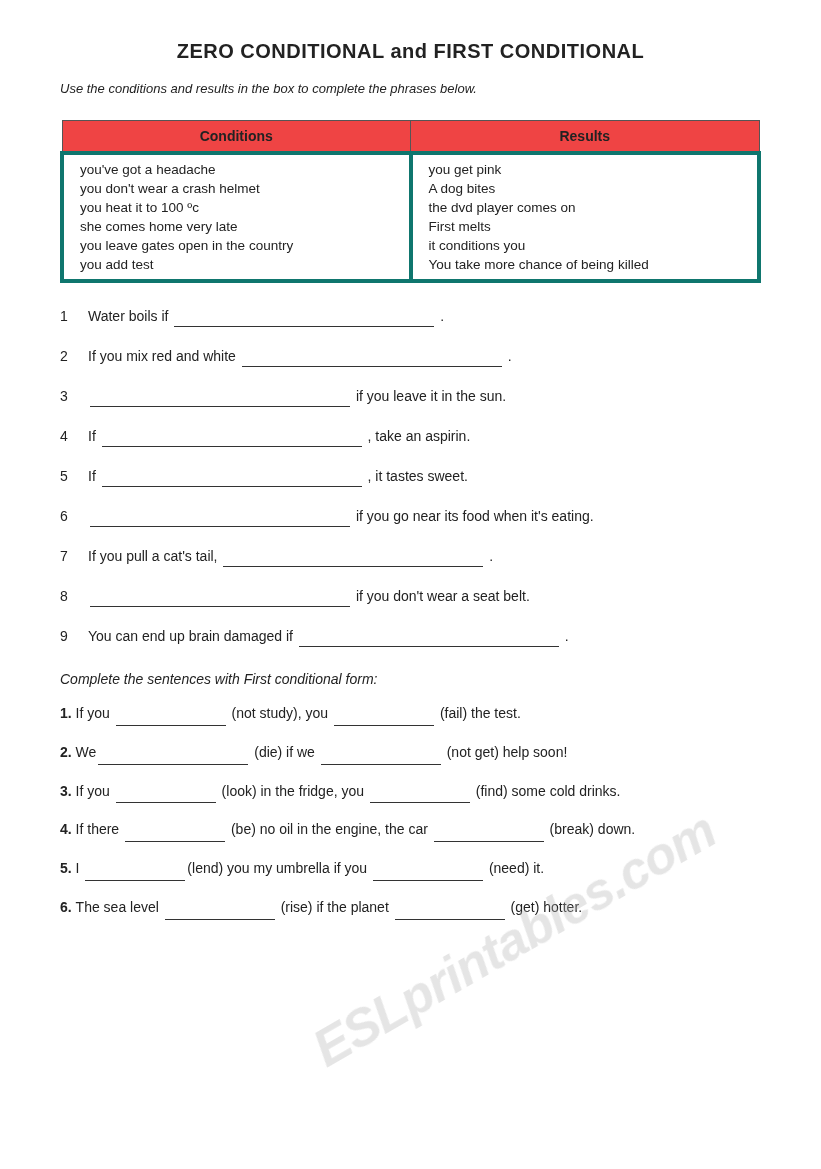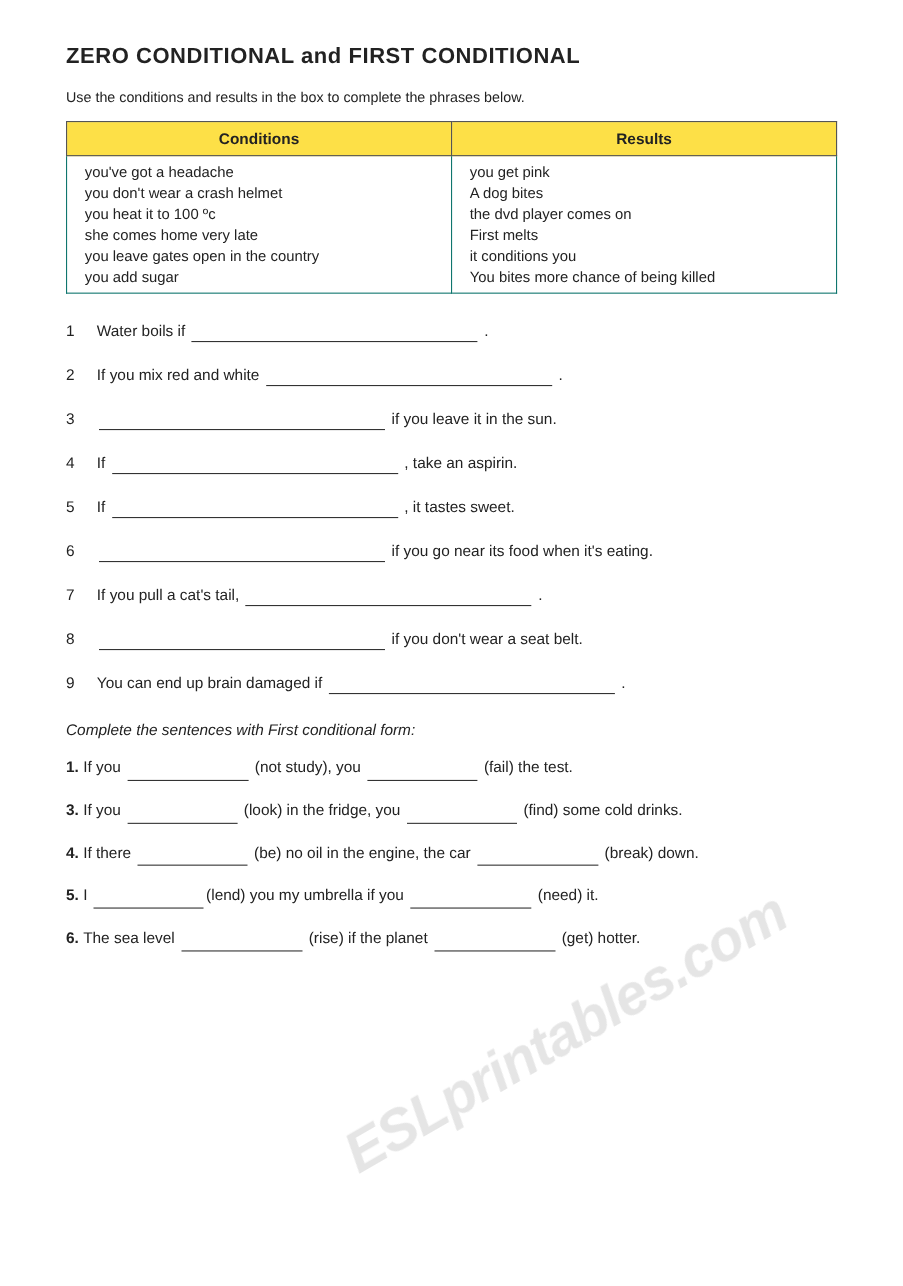--- a/index.html
+++ b/index.html
@@ -6,46 +6,47 @@
     body {
       font-family: Arial, sans-serif;
       background: #fff;
       color: #222;
       width: 821px;
       min-height: 1169px;
       padding: 40px 60px;
       font-size: 14px;
     }
     h1 {
-      text-align: left;
+      text-align: center;
       font-size: 20px;
       font-weight: bold;
       margin-bottom: 18px;
       letter-spacing: 0.5px;
     }
     .instruction {
+      font-style: italic;
       font-size: 13px;
-      margin-bottom: 14px;
+      margin-bottom: 24px;
     }
     .box-table {
       border: 1.5px solid #555;
       width: 100%;
       margin-bottom: 22px;
       border-collapse: collapse;
     }
     .box-table th {
       border: 1px solid #555;
       padding: 7px 16px;
       font-weight: bold;
       text-align: center;
-      background: #fde047;
+      background: #ef4444;
       font-size: 14px;
     }
     .box-table td {
-      border: 1px solid #0f766e;
+      border: 4px solid #0f766e;
       padding: 5px 16px;
       vertical-align: top;
       width: 50%;
     }
     .box-table td ul {
       list-style: none;
       padding: 0;
     }
     .box-table td ul li {
       padding: 2px 0;
@@ -115,31 +116,31 @@
   </thead>
   <tbody>
     <tr>
       <td>
         <ul id="conditions-list">
             <li>you've got a headache</li>
             <li>you don't wear a crash helmet</li>
             <li>you heat it to 100 ºc</li>
             <li>she comes home very late</li>
             <li>you leave gates open in the country</li>
-            <li>you add sugar</li>
+            <li>you add test</li>
           </ul>
       </td>
       <td>
         <ul id="results-list">
             <li>you get pink</li>
             <li>A dog bites</li>
             <li>the dvd player comes on</li>
             <li>First melts</li>
             <li>it conditions you</li>
-            <li>You bites more chance of being killed</li>
+            <li>You take more chance of being killed</li>
           </ul>
       </td>
     </tr>
   </tbody>
 </table>
 
 <div class="exercises" id="exercises-container">
     <div class="exercise-row">
       <span class="exercise-num">1</span>
       <div class="exercise-text">Water boils if <span class="blank-lg">&nbsp;</span> .</div>
@@ -177,19 +178,20 @@
       <div class="exercise-text">You can end up brain damaged if <span class="blank-lg">&nbsp;</span> .</div>
     </div>
   </div>
 
 <div>
   <p class="section-title">Complete the sentences with First conditional form:</p>
 </div>
 
 <div id="first-cond-container">
     <div class="first-cond-row"><strong>1. </strong>If you <span style="display: inline-block; border-bottom: 1px solid rgb(51, 51, 51); min-width: 110px; margin: 0px 2px; vertical-align: bottom;">&nbsp;</span> (not study), you <span style="display: inline-block; border-bottom: 1px solid rgb(51, 51, 51); min-width: 100px; margin: 0px 2px; vertical-align: bottom;">&nbsp;</span> (fail) the test.</div>
+    <div class="first-cond-row"><strong>2. </strong>We<span style="display: inline-block; border-bottom: 1px solid rgb(51, 51, 51); min-width: 150px; margin: 0px 2px; vertical-align: bottom;">&nbsp;</span> (die) if we <span style="display: inline-block; border-bottom: 1px solid rgb(51, 51, 51); min-width: 120px; margin: 0px 2px; vertical-align: bottom;">&nbsp;</span> (not get) help soon!</div>
     <div class="first-cond-row"><strong>3. </strong>If you <span style="display: inline-block; border-bottom: 1px solid rgb(51, 51, 51); min-width: 100px; margin: 0px 2px; vertical-align: bottom;">&nbsp;</span> (look) in the fridge, you <span style="display: inline-block; border-bottom: 1px solid rgb(51, 51, 51); min-width: 100px; margin: 0px 2px; vertical-align: bottom;">&nbsp;</span> (find) some cold drinks.</div>
     <div class="first-cond-row"><strong>4. </strong>If there <span style="display: inline-block; border-bottom: 1px solid rgb(51, 51, 51); min-width: 100px; margin: 0px 2px; vertical-align: bottom;">&nbsp;</span> (be) no oil in the engine, the car <span style="display: inline-block; border-bottom: 1px solid rgb(51, 51, 51); min-width: 110px; margin: 0px 2px; vertical-align: bottom;">&nbsp;</span> (break) down.</div>
     <div class="first-cond-row"><strong>5. </strong>I <span style="display: inline-block; border-bottom: 1px solid rgb(51, 51, 51); min-width: 100px; margin: 0px 2px; vertical-align: bottom;">&nbsp;</span>(lend) you my umbrella if you <span style="display: inline-block; border-bottom: 1px solid rgb(51, 51, 51); min-width: 110px; margin: 0px 2px; vertical-align: bottom;">&nbsp;</span> (need) it.</div>
     <div class="first-cond-row"><strong>6. </strong>The sea level <span style="display: inline-block; border-bottom: 1px solid rgb(51, 51, 51); min-width: 110px; margin: 0px 2px; vertical-align: bottom;">&nbsp;</span> (rise) if the planet <span style="display: inline-block; border-bottom: 1px solid rgb(51, 51, 51); min-width: 110px; margin: 0px 2px; vertical-align: bottom;">&nbsp;</span> (get) hotter.</div>
   </div>
 
 <div class="watermark">ESLprintables.com</div>
 
 </body></html>

